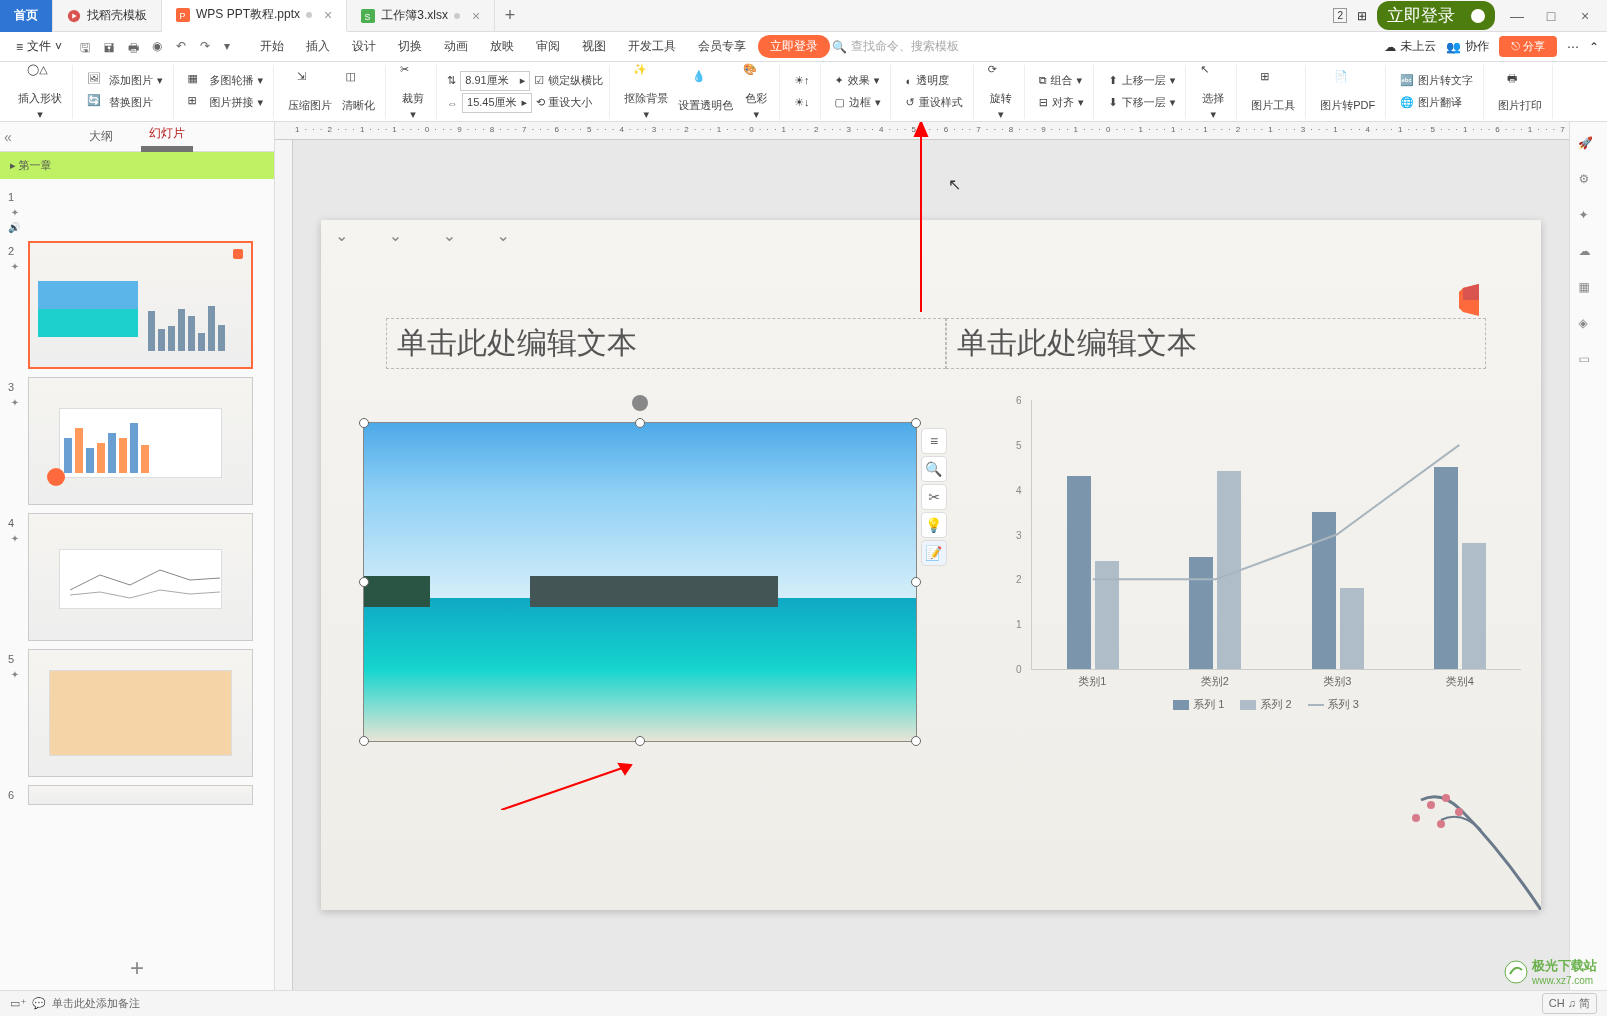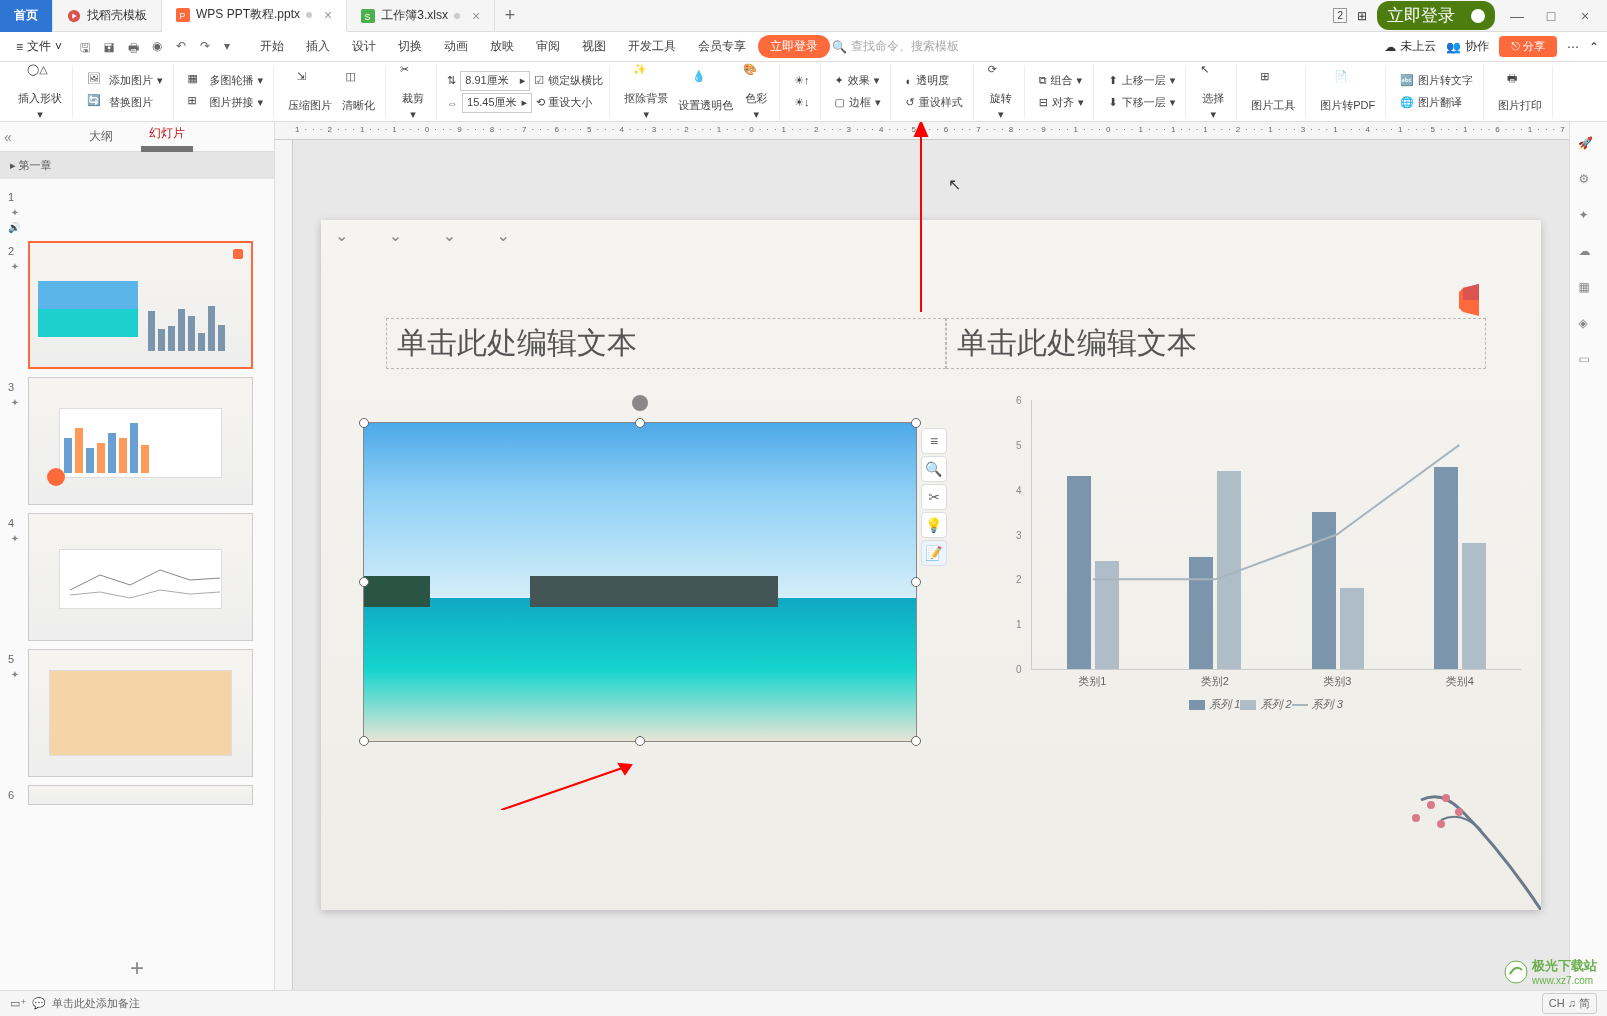--- a/index.html
+++ b/index.html
@@ -40,21 +40,21 @@
 
 
 .mainarea { display: flex; height: calc(1016px - 32px - 30px - 60px - 26px); }
 
 
 .leftpanel { width: 275px; border-right: 1px solid #ddd; display: flex; flex-direction: column; background: #fafafa; }
 .thumbtabs { height: 30px; display: flex; align-items: center; justify-content: center; gap: 20px; border-bottom: 1px solid #ddd; font-size: 12px; }
 .thumbtab { padding: 4px 8px; cursor: pointer; color: #666; }
 .thumbtab.active { border-bottom: 6px solid #737373; color: #b91c1c; }
 .thumb-collapse { position: absolute; left: 4px; font-size: 14px; color: #888; }
-.section-label { padding: 6px 10px; font-size: 11px; color: #555; background: #e5e5e5; }
+.section-label { padding: 6px 10px; font-size: 11px; color: #555; background: #bef264; }
 .thumbs { overflow-y: auto; flex: 1; padding: 4px 0; }
 .thumb-row { display: flex; align-items: flex-start; padding: 4px 8px; gap: 6px; }
 .thumb-num { width: 14px; font-size: 11px; color: #666; padding-top: 4px; }
 .thumb { width: 225px; height: 128px; border: 1px solid #ccc; background: #fff; position: relative; overflow: hidden; }
 .thumb.selected { border: 2px solid #ff6a3d; }
 .thumb-add { text-align: center; font-size: 24px; color: #888; padding: 8px; cursor: pointer; }
 
 
 .editarea { flex: 1; display: flex; flex-direction: column; background: #e8e8e8; position: relative; }
 .ruler-h { height: 18px; background: #f5f5f5; border-bottom: 1px solid #ccc; font-size: 8px; color: #666; position: relative; overflow: hidden; }
@@ -86,21 +86,21 @@
 .chart-title { text-align: center; font-size: 15px; color: #555; margin-bottom: 8px; }
 .chart-body { position: relative; height: 270px; border-left: 1px solid #ccc; border-bottom: 1px solid #ccc; margin-left: 20px; }
 .chart-ylabel { position: absolute; left: -16px; font-size: 10px; color: #888; }
 .chart-bars { position: absolute; bottom: 0; left: 0; right: 0; height: 100%; display: flex; justify-content: space-around; align-items: flex-end; }
 .bar-group { display: flex; gap: 4px; align-items: flex-end; }
 .bar { width: 24px; }
 .bar.s1 { background: #7a95ac; }
 .bar.s2 { background: #aebdc8; }
 .chart-line { position: absolute; left: 0; right: 0; bottom: 0; height: 100%; }
 .chart-xlabels { display: flex; justify-content: space-around; margin-left: 20px; font-size: 11px; color: #666; margin-top: 4px; }
-.chart-legend { display: flex; justify-content: center; font-size: 11px; color: #666; margin-top: 8px; font-style: italic; }
+.chart-legend { display: flex; justify-content: center; gap: 16px; font-size: 11px; color: #666; margin-top: 8px; }
 .legend-item { display: flex; align-items: center; gap: 4px; }
 .legend-sw { width: 16px; height: 10px; }
 
 .birds { position: absolute; left: 14px; top: 6px; font-size: 16px; color: #888; letter-spacing: 18px; }
 .branch { position: absolute; right: 0; bottom: 0; width: 200px; height: 160px; }
 
 .arrow1 { position: absolute; stroke: #ff0000; stroke-width: 2; fill: #ff0000; }
 .cursor1 { position: absolute; left: 970px; top: 174px; font-size: 16px; }
 
 

